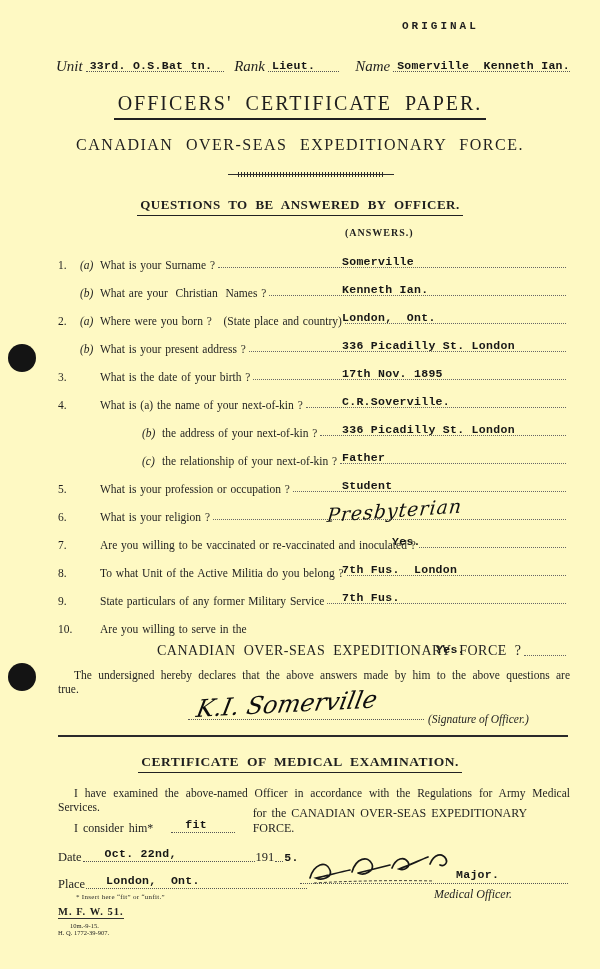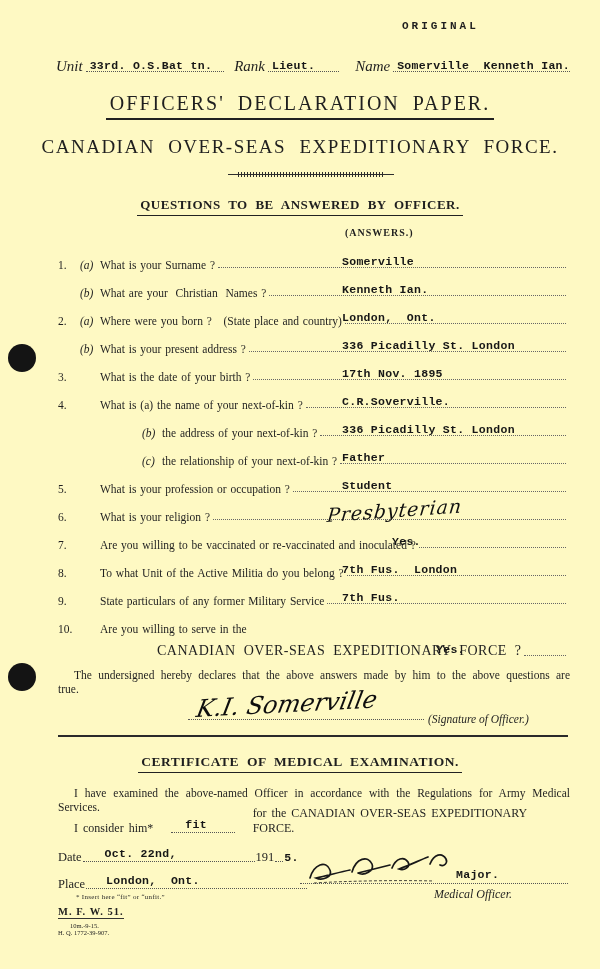--- a/index.html
+++ b/index.html
@@ -12,21 +12,21 @@
   .idline{position:absolute;top:58px;left:56px;width:514px;display:flex;align-items:flex-start;height:22px;}
   .idlabel{font-style:italic;font-size:15px;padding:0 3px 0 0;}
   .idval{position:relative;border-bottom:1px dotted #555;display:flex;align-items:flex-end;}
   .idval > span{position:relative;bottom:-1px;padding-left:4px;}
   .mono{font-family:"Liberation Mono",monospace;font-weight:bold;font-size:11.5px;
         letter-spacing:.3px;white-space:pre;color:#161616;}
   .title{position:absolute;top:92px;left:0;width:600px;text-align:center;}
   .title span{display:inline-block;font-size:20px;letter-spacing:2px;word-spacing:6px;
               border-bottom:2px solid #222;padding:0 4px 3px;}
   .subtitle{position:absolute;top:136px;left:0;width:600px;text-align:center;
-            font-size:19px;letter-spacing:1.5px;word-spacing:7px;}
+            font-size:16px;letter-spacing:1.5px;word-spacing:7px;}
   .divider{position:absolute;top:172px;left:238px;width:146px;height:5px;
            background:repeating-linear-gradient(90deg,#2d2d2d 0 1px,transparent 1px 3px);}
   .divider:before{content:"";position:absolute;left:-10px;top:2px;width:166px;height:1px;background:#2d2d2d;}
   .qhead{position:absolute;top:195px;left:0;width:600px;text-align:center;}
   .qhead span{display:inline-block;font-weight:bold;font-size:13px;letter-spacing:.5px;
               word-spacing:4px;border-bottom:1.5px solid #222;padding:0 3px 2px;}
   .anshead{position:absolute;top:227px;left:345px;font-size:10px;font-weight:bold;letter-spacing:1px;}
   
   .questions{position:absolute;top:243px;left:58px;width:510px;}
   .q-row{position:relative;display:flex;align-items:flex-end;height:28px;font-size:11.5px;}
@@ -92,21 +92,21 @@
     <span class="idlabel" style="padding-left:10px">Rank</span>
     <span class="idval" style="width:72px">
         <span class="mono">Lieut.</span>
       </span>
     <span class="idlabel" style="padding-left:16px">Name</span>
     <span class="idval" style="flex:1">
         <span class="mono">Somerville  Kenneth Ian.</span>
       </span>
   </div>
 
-  <div class="title"><span>OFFICERS' DECLARATION PAPER.</span></div>
+  <div class="title"><span>OFFICERS' CERTIFICATE PAPER.</span></div>
   <div class="subtitle">CANADIAN OVER-SEAS EXPEDITIONARY FORCE.</div>
   <div class="divider"></div>
   <div class="qhead"><span>QUESTIONS TO BE ANSWERED BY OFFICER.</span></div>
   <div class="anshead">(ANSWERS.)</div>
 
   <div class="questions">
     <div class="q-row">
       <span class="q-num">1.</span>
       <span class="q-sub">(a)</span>
       <span class="q-text">What is your Surname ?</span>

